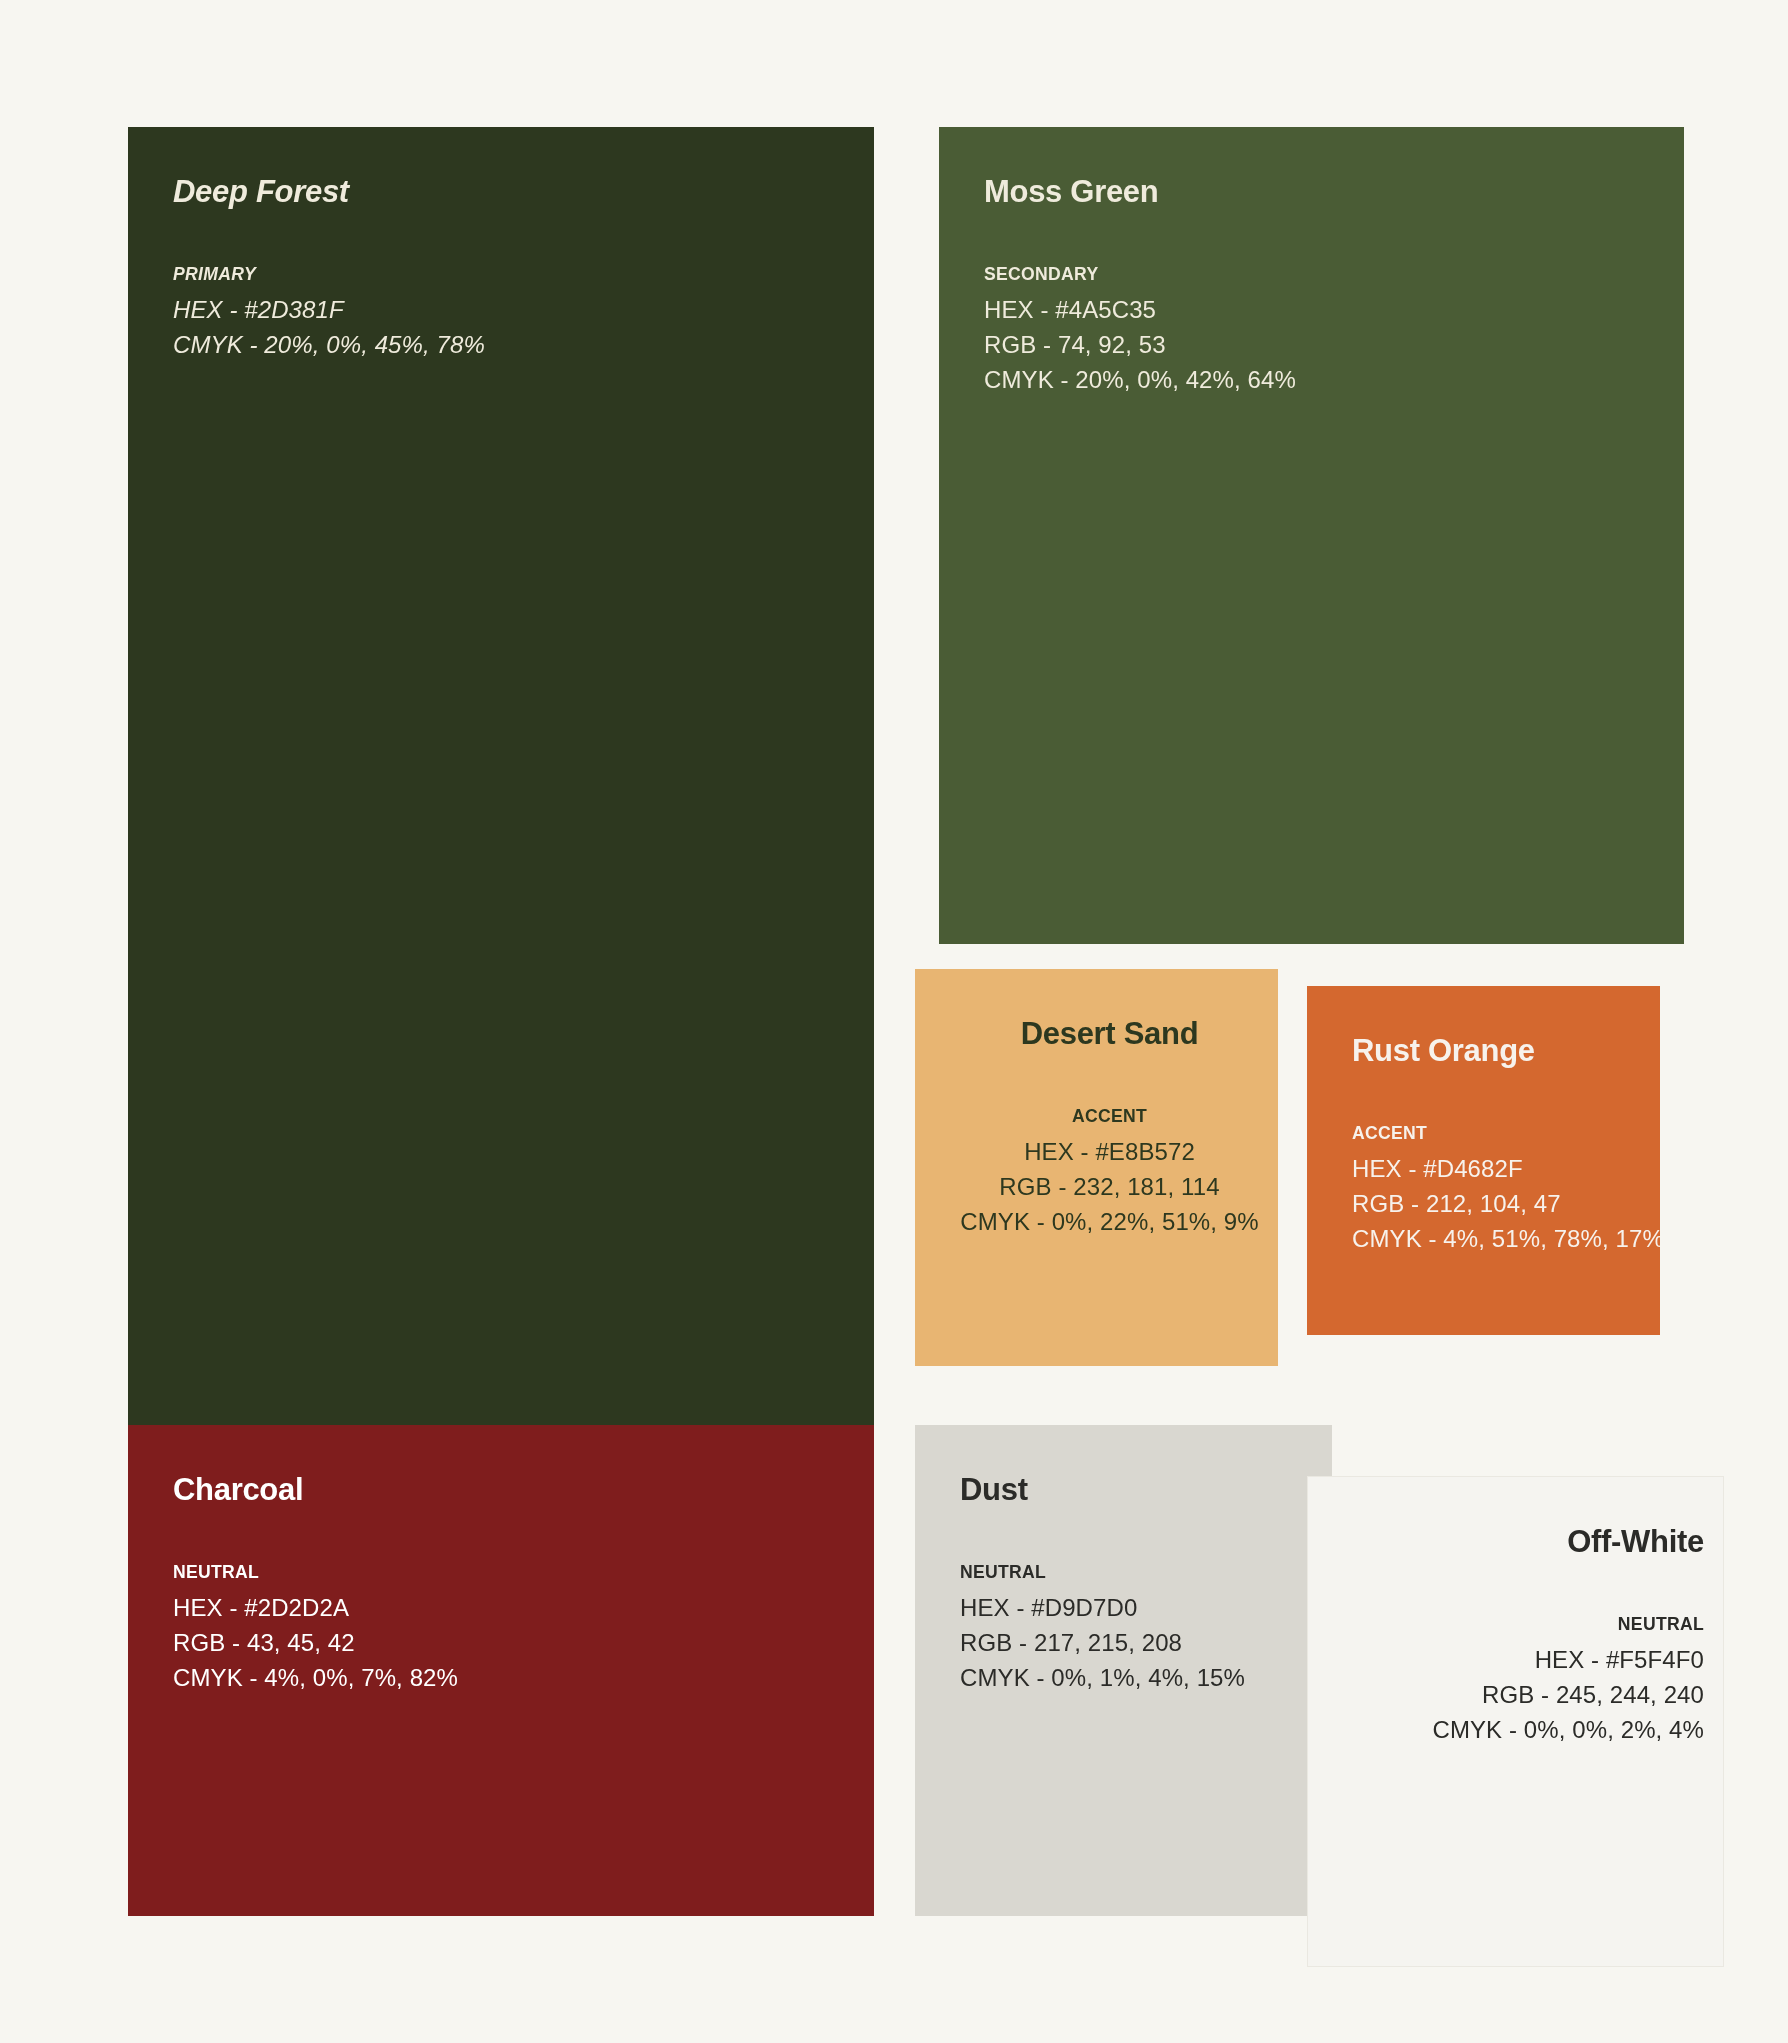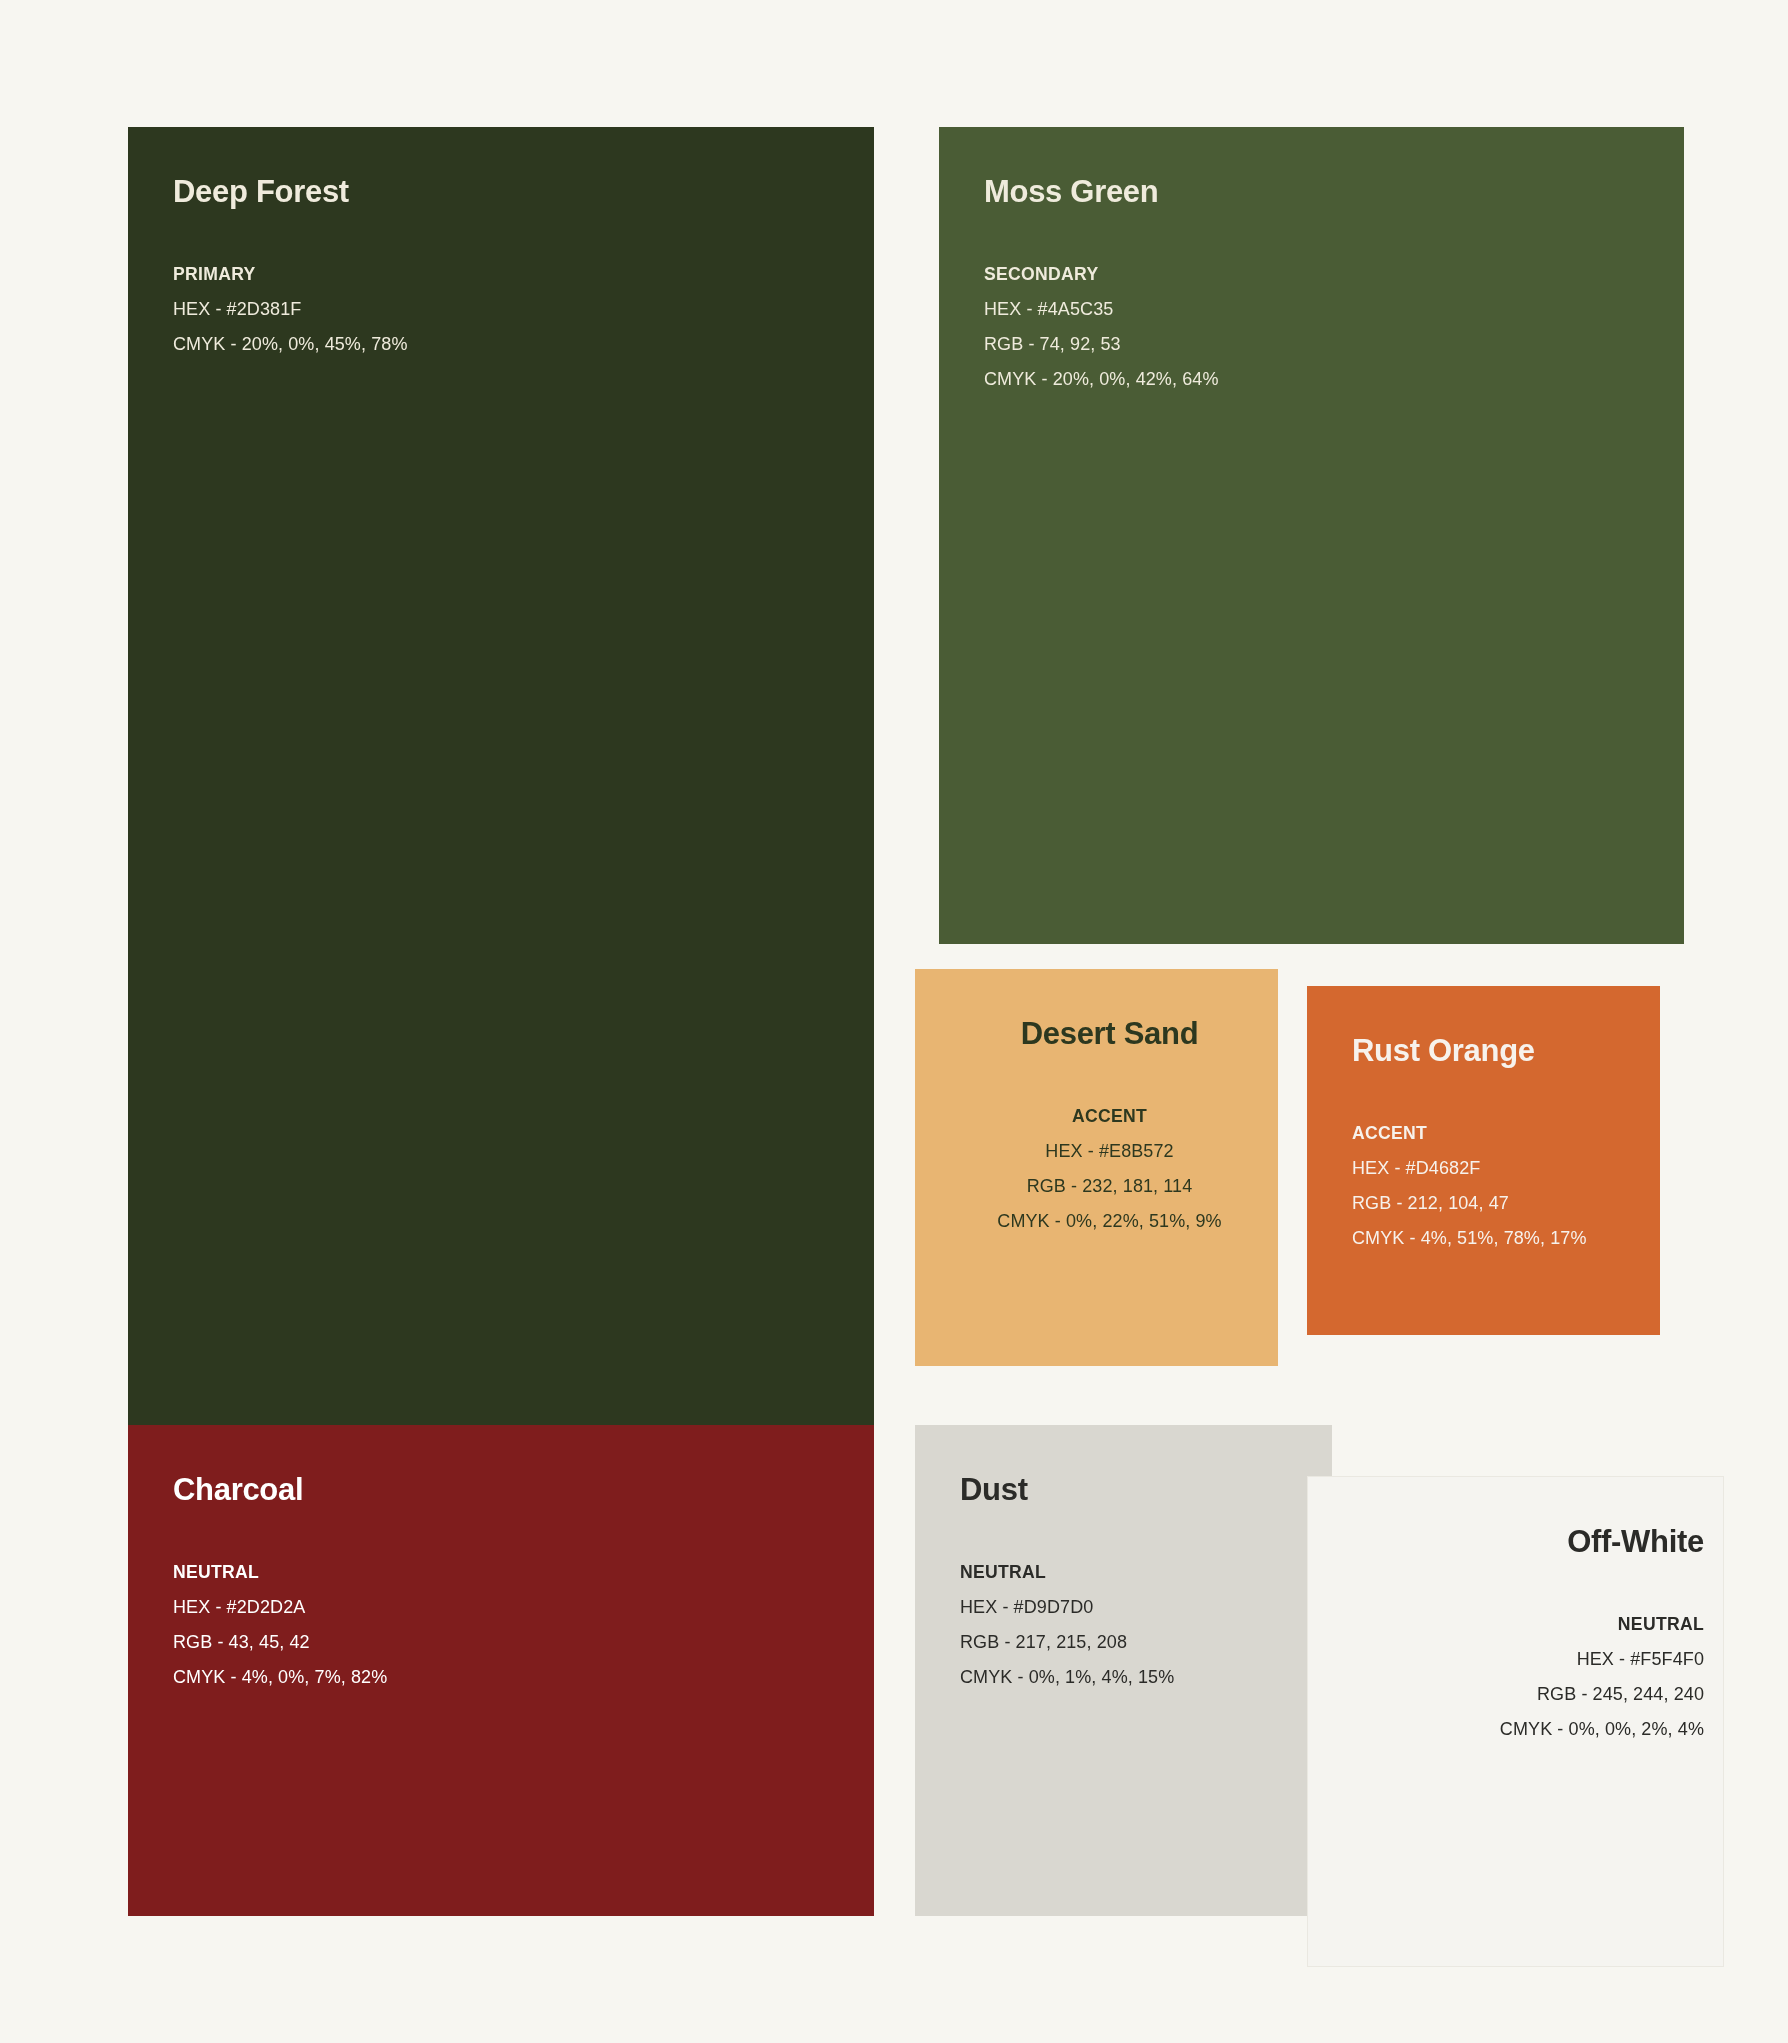--- a/index.html
+++ b/index.html
@@ -51,31 +51,31 @@
 
   .swatch-role {
     font-size: 17.6px;
     font-weight: 700;
     letter-spacing: 0.3px;
     line-height: 35px;
     white-space: nowrap;
   }
 
   .swatch-line {
-    font-size: 18px;
+    font-size: 24px;
     font-weight: 400;
     letter-spacing: 0.1px;
     line-height: 35px;
     white-space: nowrap;
   }
 
   
   #card-deep-forest {
     left: 128px;  top: 127px;
-    width: 746px; height: 1476px;
+    width: 746px; height: 1476px; font-style: italic;
   }
   #card-moss-green {
     left: 915px; top: 127px;
     width: 745px; height: 817px;
   }
   #card-desert-sand {
     left: 915px; top: 969px;
     width: 363px; height: 397px; text-align: center;
   }
   #card-rust-orange {

